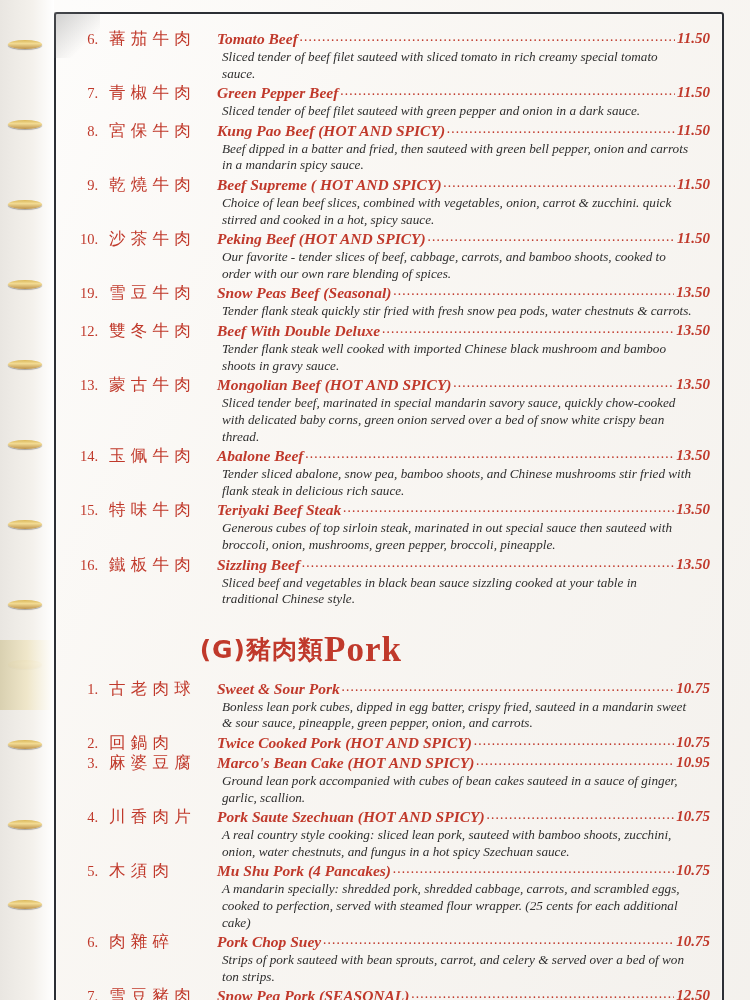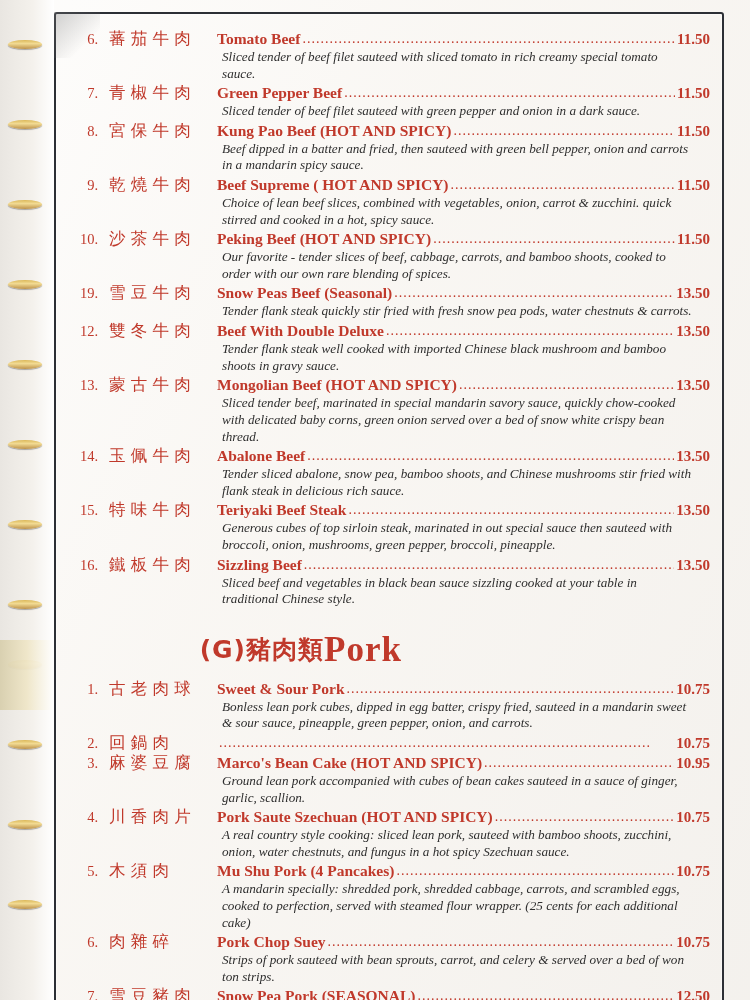--- a/index.html
+++ b/index.html
@@ -99,22 +99,23 @@
     display: flex;
     justify-content: space-between;
     padding: 0 6px 0 8px;
     box-sizing: border-box;
     letter-spacing: 0;
     line-height: 1.15;
   }
   .title-wrap {
     flex: 1 1 auto;
     display: flex;
-    align-items: flex-end;
+    align-items: flex-start;
     min-width: 0;
+    font-style: italic;
   }
   .ename {
     color: #c0392b;
     font-weight: bold;
     font-size: 15.5px;
     white-space: nowrap;
     font-family: "Liberation Serif", serif;
   }
   .dots {
     flex: 1 1 auto;
@@ -363,20 +364,21 @@
           </div>
         </div>
         <div class="desc">Bonless lean pork cubes, dipped in egg batter, crispy fried, sauteed in a mandarin sweet &amp; sour sauce, pineapple, green pepper, onion, and carrots.</div>
       </div>
 
       <div class="item">
         <div class="item-head">
           <div class="num">2.</div>
           <div class="cjk">回 鍋 肉</div>
           <div class="title-wrap">
+            <span class="ename">Twice Cooked Pork (HOT AND SPICY)</span>
             <span class="dots">................................................................................................</span>
             <span class="price">10.75</span>
           </div>
         </div>
       </div>
 
       <div class="item">
         <div class="item-head">
           <div class="num">3.</div>
           <div class="cjk">麻 婆 豆 腐</div>

